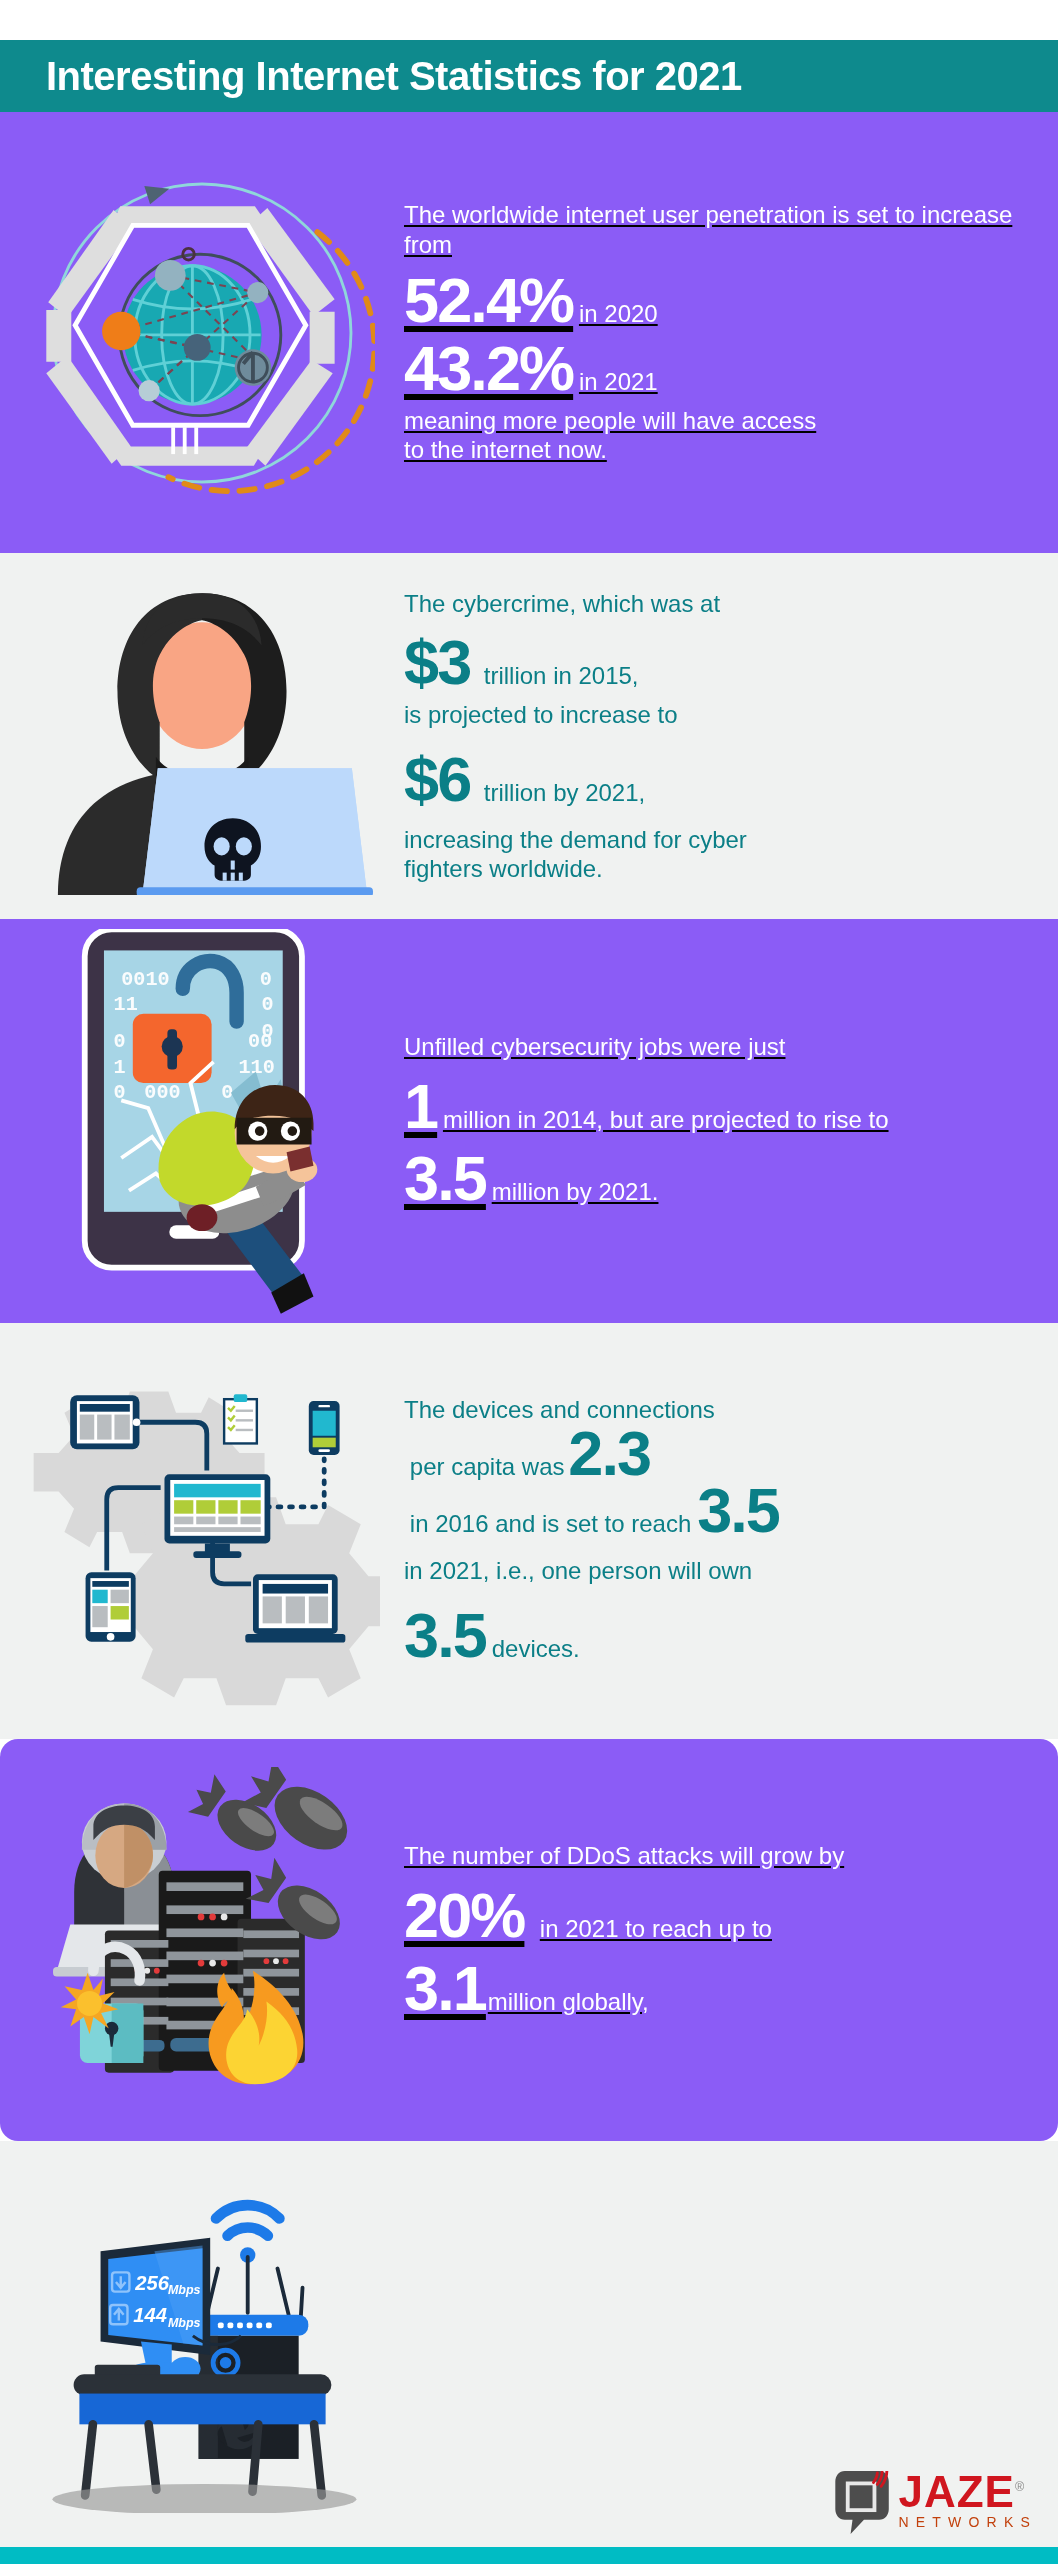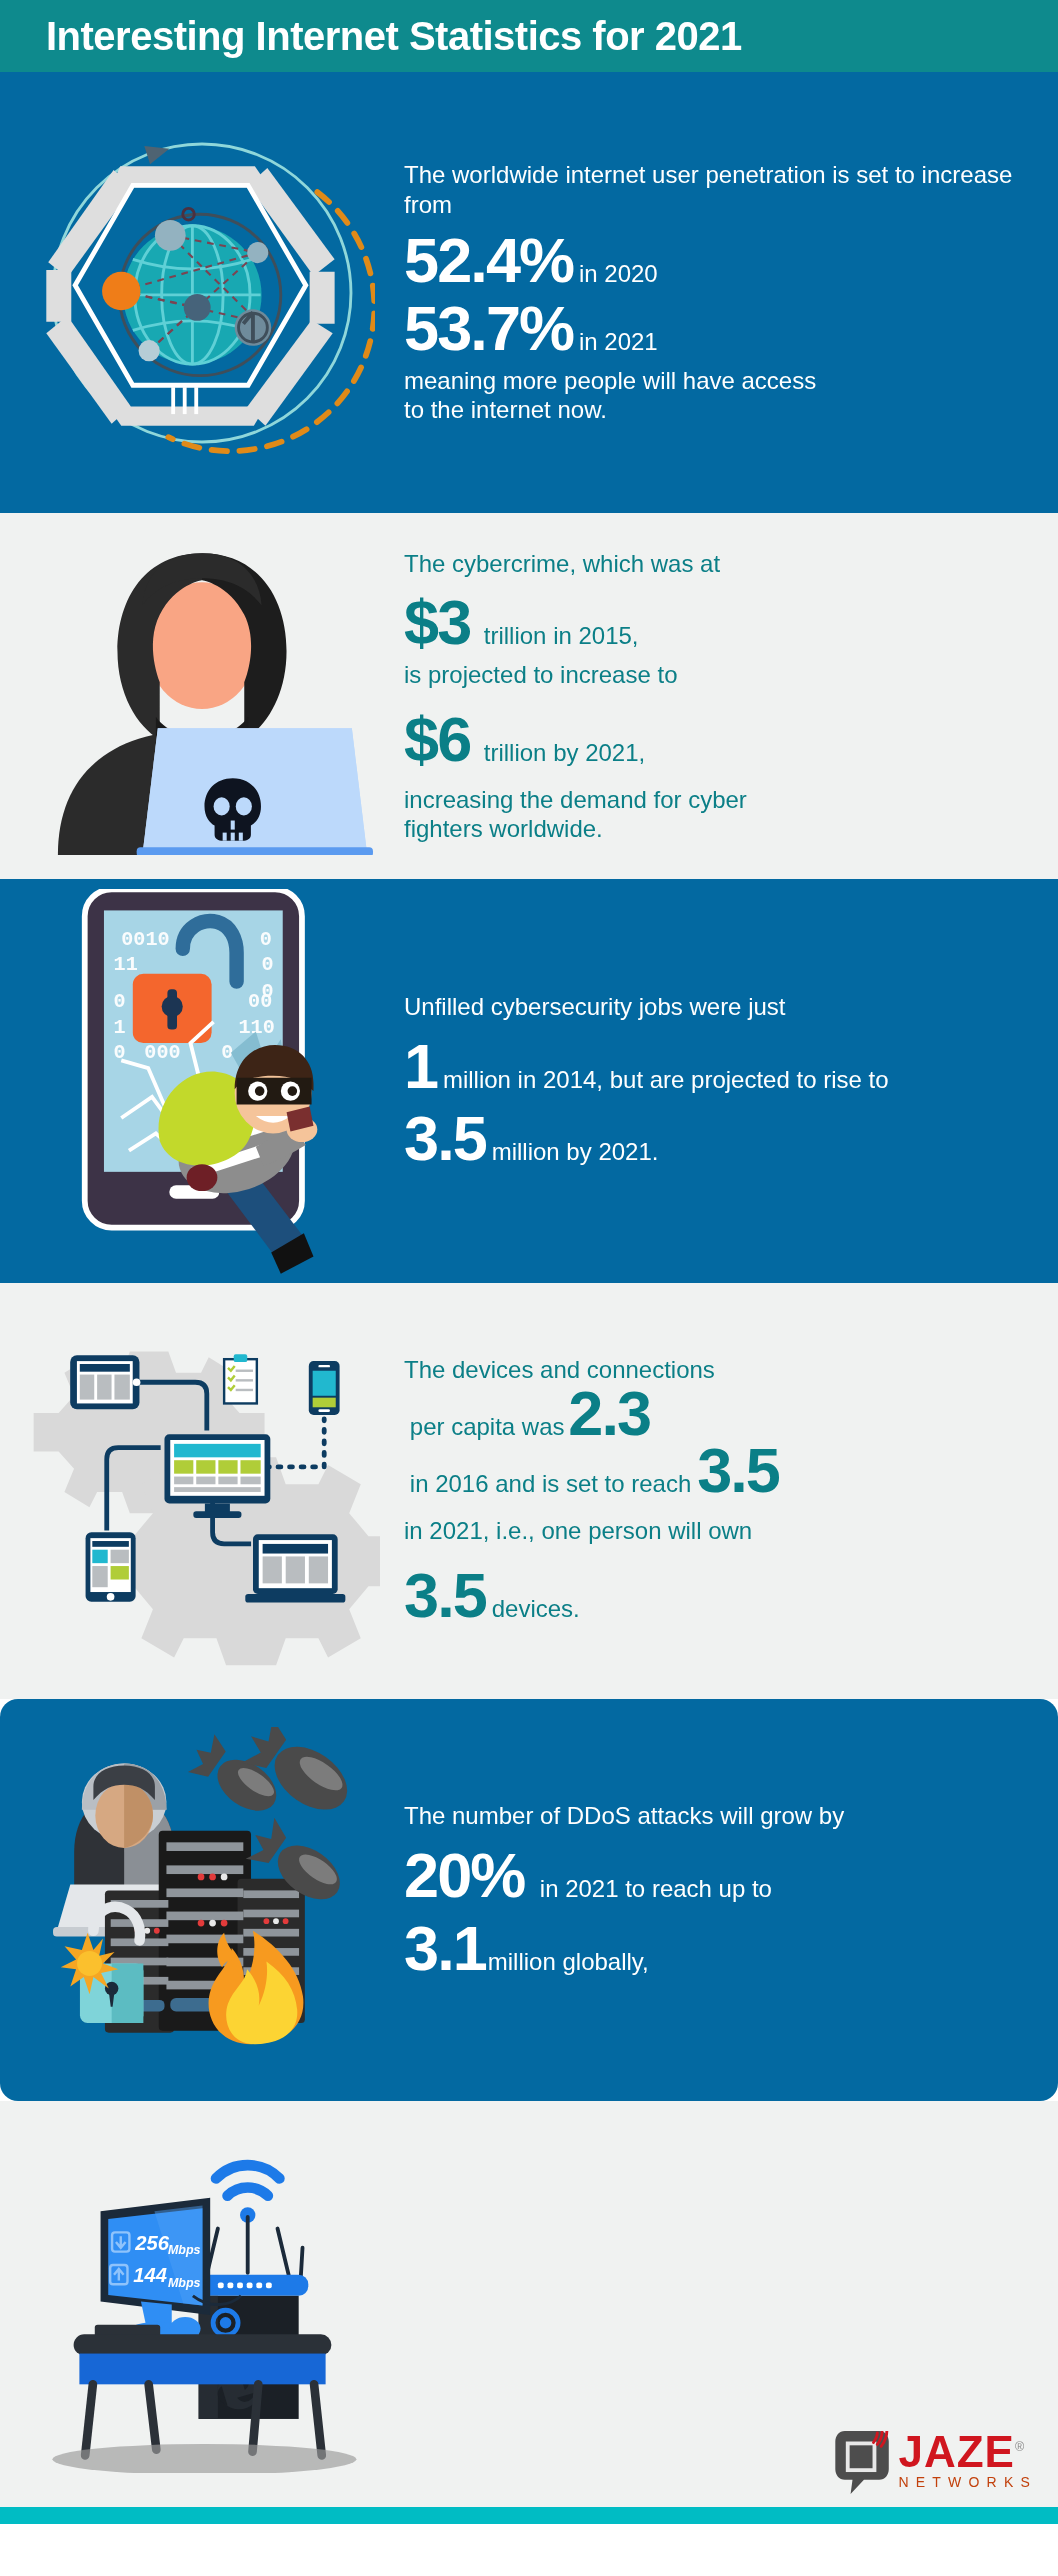--- a/index.html
+++ b/index.html
@@ -10,32 +10,33 @@
     -webkit-font-smoothing: antialiased;
   }
   .infographic { width: 1058px; height: 2576px; position: relative; overflow: hidden; }
 
   
   .header {
     height: 72px;
     background: #0e8a8d;
     display: flex; align-items: center;
     padding-left: 46px;
+    margin-top: 40px;
   }
   .header h1 {
     color: #ffffff;
     font-size: 40px;
     font-weight: bold;
     letter-spacing: -0.5px;
     line-height: 1;
   }
 
   
   .section { display: flex; align-items: center; position: relative; }
-  .section.teal  { background: #0369a1; }
+  .section.teal  { background: #8b5cf6; text-decoration: underline; }
   .section.light { background: #f0f2f1; }
   .art  { width: 404px; flex: 0 0 404px; display: flex; align-items: center; justify-content: center; position: relative; }
   .copy { flex: 1; padding-right: 38px; }
 
   
   .line { line-height: 1.22; }
   .t-white { color: #ffffff; }
   .t-teal  { color: #0b7f87; }
   .sm   { font-size: 24px; font-weight: 400; }
   .big  { font-size: 63px; font-weight: bold; letter-spacing: -1.9px; line-height: 1.0; }
@@ -134,21 +135,21 @@
     </div>
     <div class="copy">
       <div class="line sm t-white">The worldwide internet user penetration is set to increase from</div>
       <div class="gap10"></div>
       <div class="inline-row">
         <span class="big t-white">52.4%</span>
         <span class="sm t-white">in 2020</span>
       </div>
       <div class="gap6"></div>
       <div class="inline-row">
-        <span class="big t-white">53.7%</span>
+        <span class="big t-white">43.2%</span>
         <span class="sm t-white">in 2021</span>
       </div>
       <div class="gap6"></div>
       <div class="line sm t-white" style="max-width:423px;">meaning more people will have access to the internet now.</div>
     </div>
   </div>
 
   <div class="section light" style="height:366px;">
     <div class="art">
       <svg width="346" height="317" viewBox="0 0 360 330">

